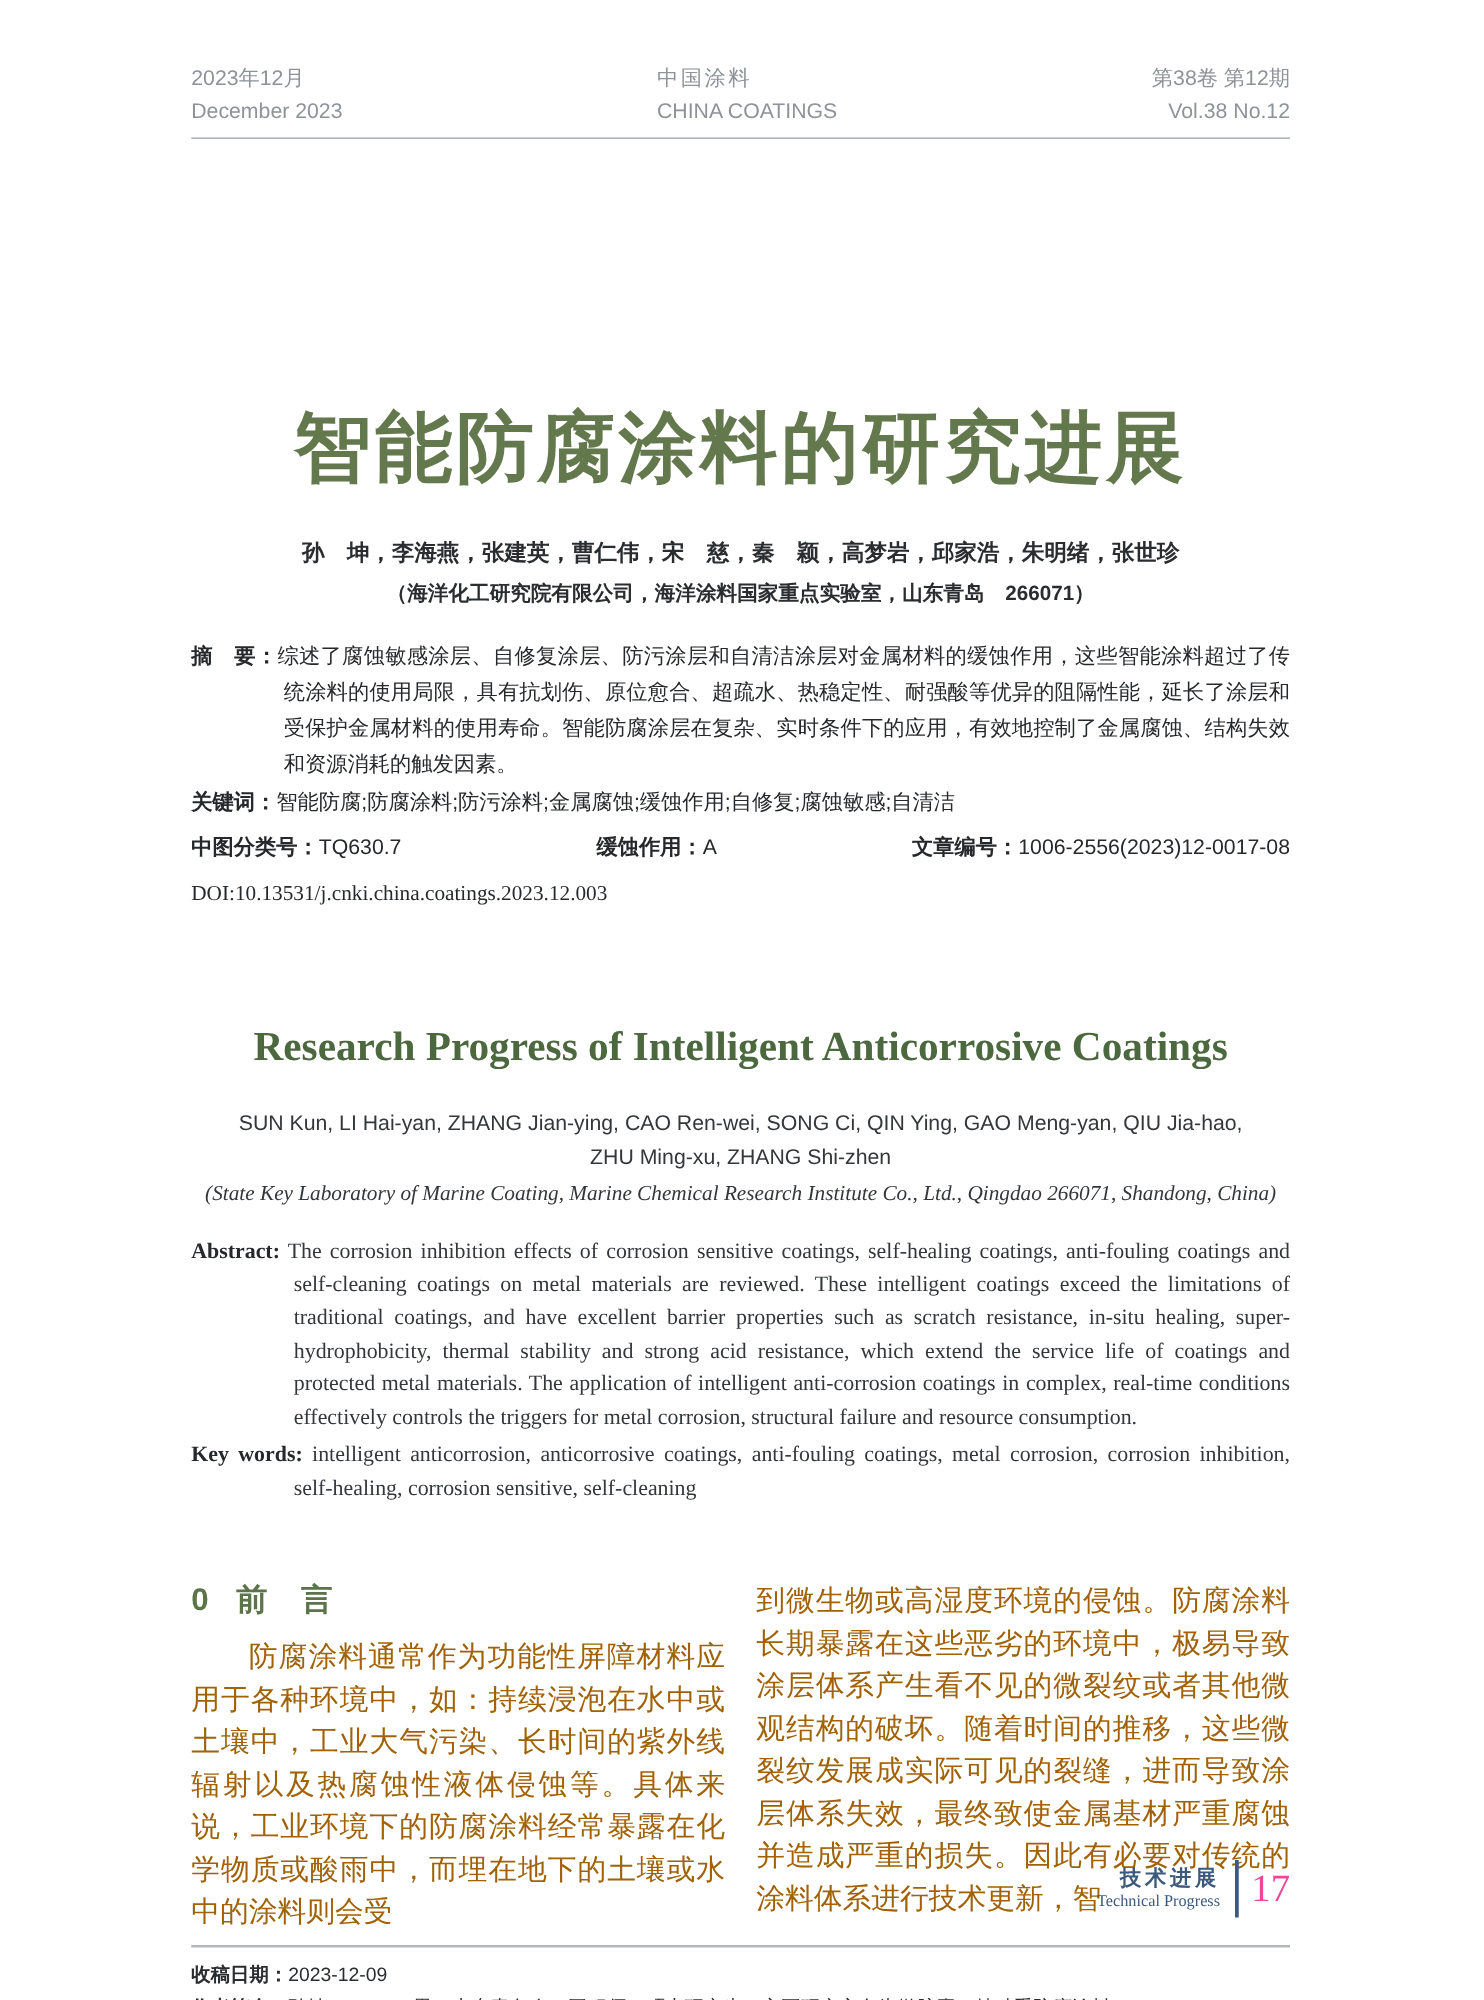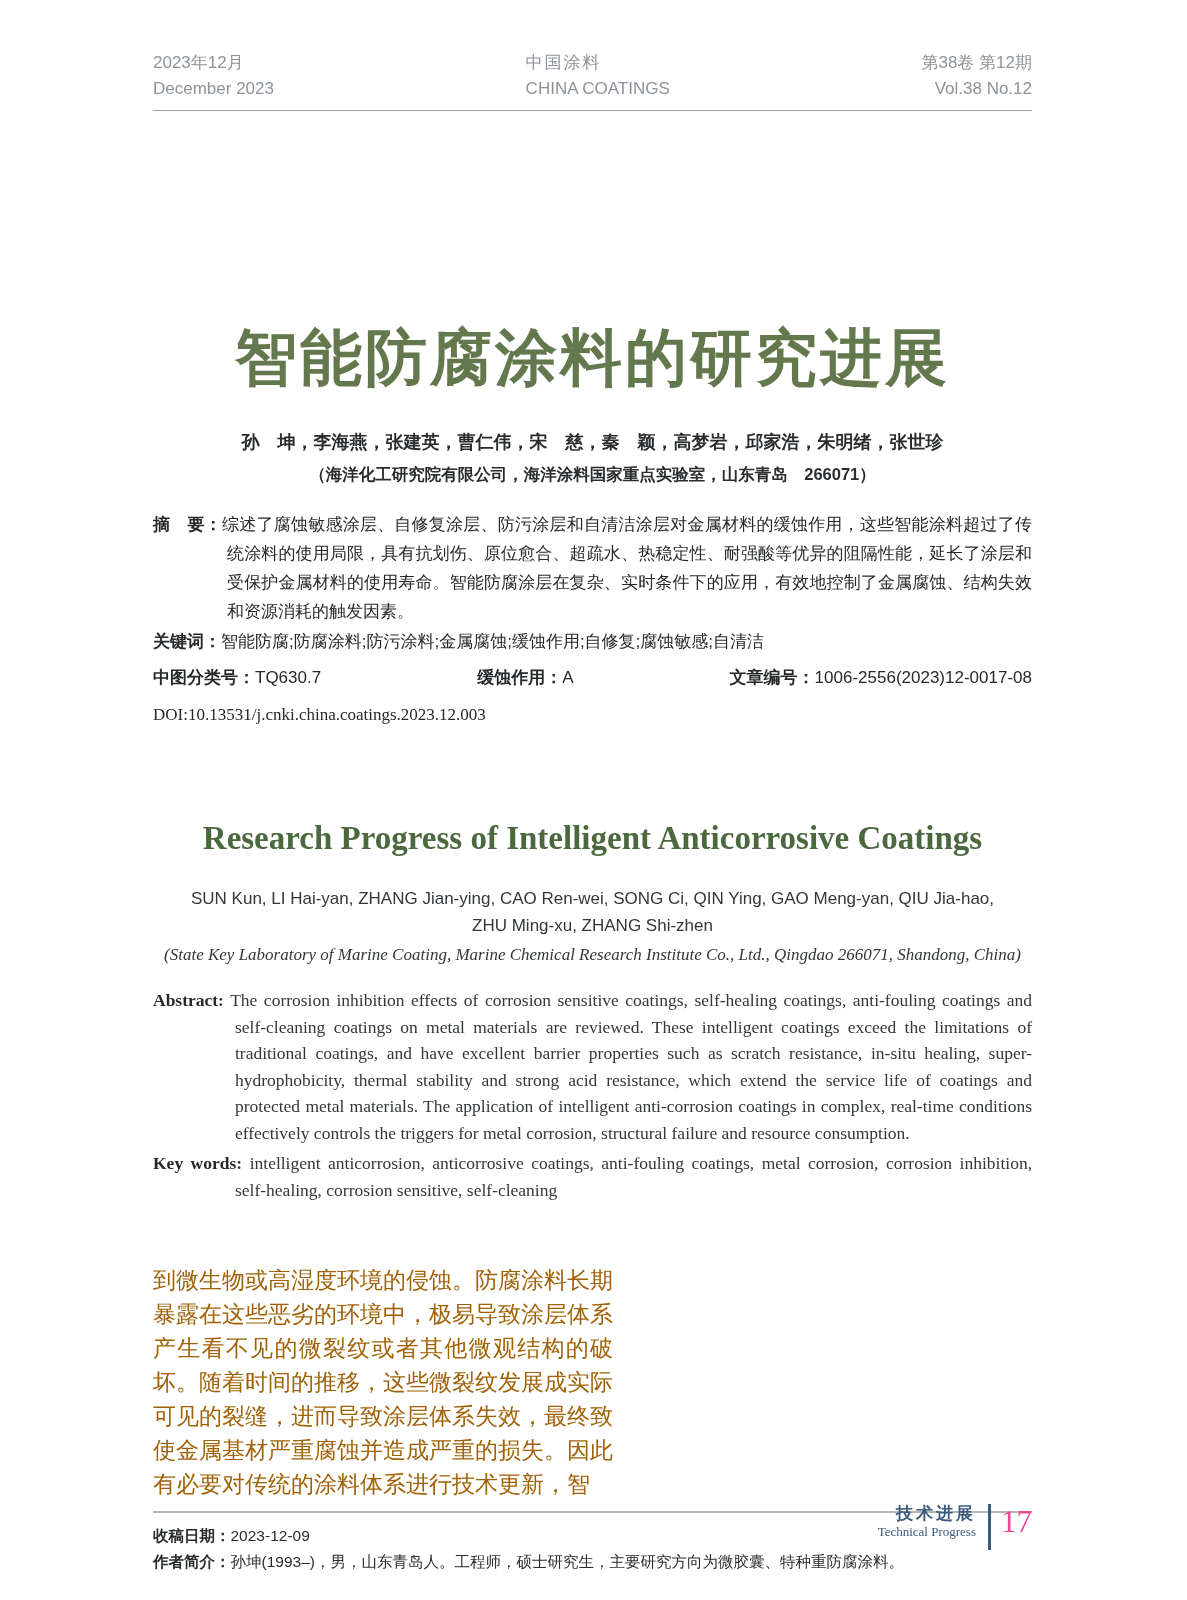--- a/index.html
+++ b/index.html
@@ -136,22 +136,22 @@
   .footnotes {
     margin-top:10px;
     font-size:15.5px; line-height:26px;
     color:#2a2d2f;
   }
   .footnotes .lbl { font-weight:bold; }
 
   
   .pfooter {
     position:absolute;
-    right:122px; bottom:50px;
-    display:flex; align-items:flex-start;margin-left:16px;
+    right:122px; bottom:66px;
+    display:flex; align-items:center;margin-left:16px;
   }
   .pfooter .cat { text-align:right; color:#3c5a7c; }
   .pfooter .cat .cn {
     font-size:17px; font-weight:bold; letter-spacing:3px; line-height:20px;
   }
   .pfooter .cat .en {
     font-family:"Liberation Serif", serif;
     font-size:13px; line-height:16px;
   }
   .pfooter .vbar {
@@ -208,20 +208,24 @@
     </div>
     <div class="en-affil">(State Key Laboratory of Marine Coating, Marine Chemical Research Institute Co., Ltd., Qingdao 266071, Shandong, China)</div>
 
     <div class="en-abs-block">
       <p class="hang-en"><span class="lbl">Abstract:</span> <span>The corrosion inhibition effects of corrosion sensitive coatings, self-healing coatings, anti-fouling coatings and self-cleaning coatings on metal materials are reviewed. These intelligent coatings exceed the limitations of traditional coatings, and have excellent barrier properties such as scratch resistance, in-situ healing, super-hydrophobicity, thermal stability and strong acid resistance, which extend the service life of coatings and protected metal materials. The application of intelligent anti-corrosion coatings in complex, real-time conditions effectively controls the triggers for metal corrosion, structural failure and resource consumption.</span></p>
       <p class="hang-en en-keywords"><span class="lbl">Key words:</span> <span>intelligent anticorrosion, anticorrosive coatings, anti-fouling coatings, metal corrosion, corrosion inhibition, self-healing, corrosion sensitive, self-cleaning</span></p>
     </div>
 
     <div class="columns">
       <div class="col">
+        <div class="sec-heading"><span class="num">0</span><span>前　言</span></div>
+        <p class="body-par indent-first">防腐涂料通常作为功能性屏障材料应用于各种环境中，如：持续浸泡在水中或土壤中，工业大气污染、长时间的紫外线辐射以及热腐蚀性液体侵蚀等。具体来说，工业环境下的防腐涂料经常暴露在化学物质或酸雨中，而埋在地下的土壤或水中的涂料则会受</p>
+      </div>
+      <div class="col">
         <p class="body-par">到微生物或高湿度环境的侵蚀。防腐涂料长期暴露在这些恶劣的环境中，极易导致涂层体系产生看不见的微裂纹或者其他微观结构的破坏。随着时间的推移，这些微裂纹发展成实际可见的裂缝，进而导致涂层体系失效，最终致使金属基材严重腐蚀并造成严重的损失。因此有必要对传统的涂料体系进行技术更新，智</p>
       </div>
     </div>
 
     <div class="footnote-rule"></div>
     <div class="footnotes">
       <div><span class="lbl">收稿日期：</span><span>2023-12-09</span></div>
       <div><span class="lbl">作者简介：</span><span>孙坤(1993–)，男，山东青岛人。工程师，硕士研究生，主要研究方向为微胶囊、特种重防腐涂料。</span></div>
     </div>
 

